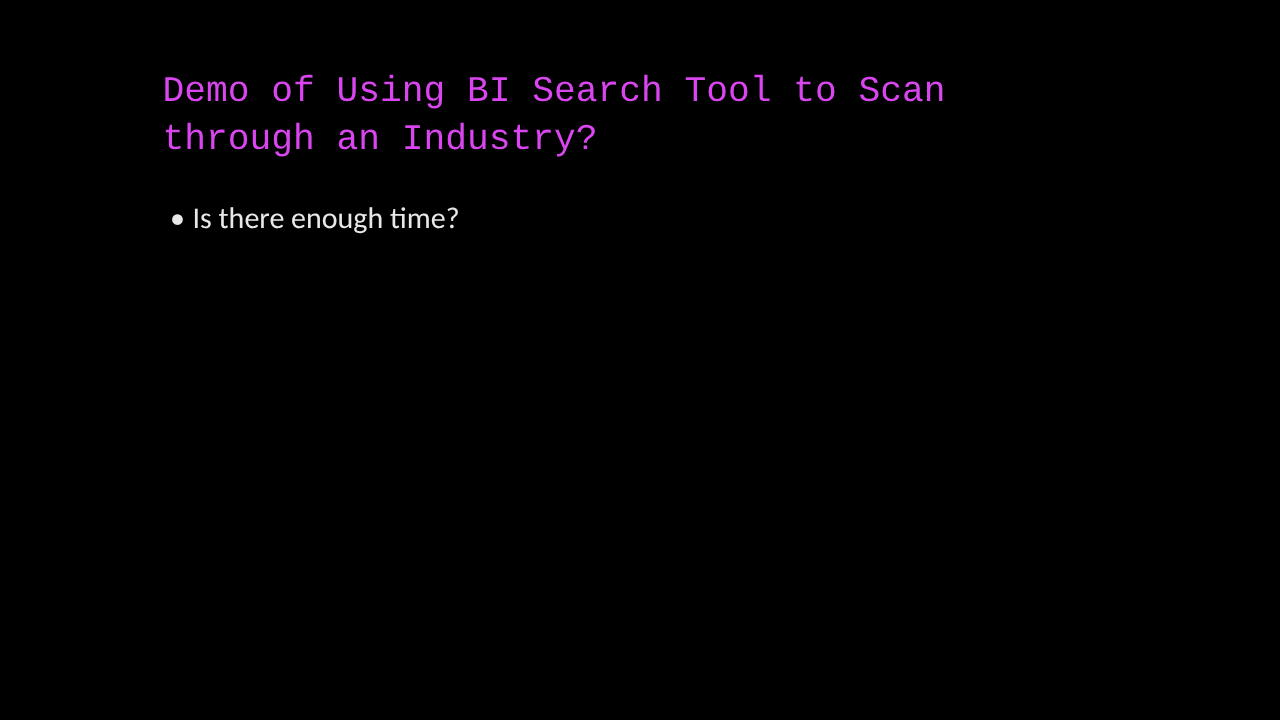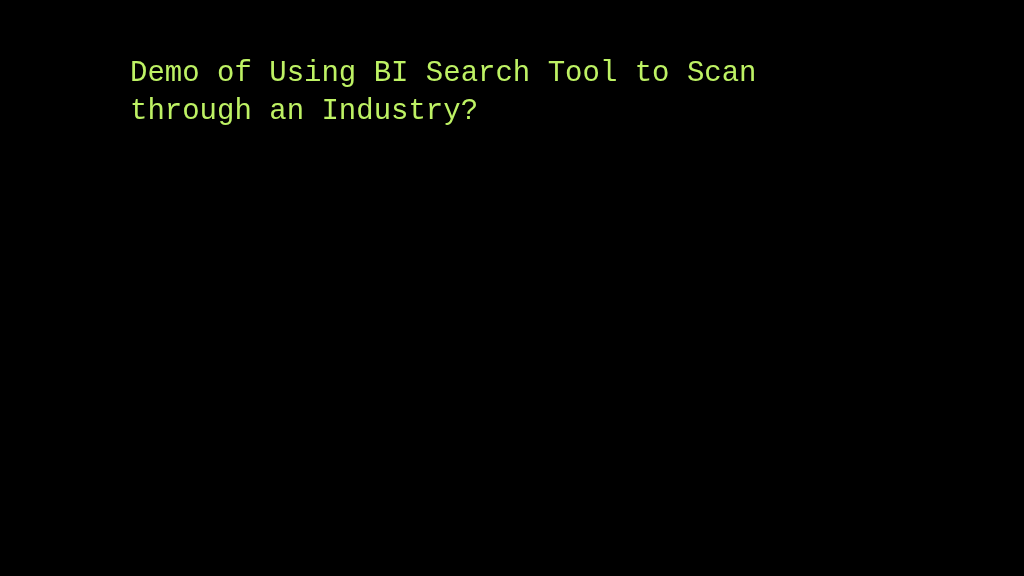--- a/index.html
+++ b/index.html
@@ -14,21 +14,21 @@
       overflow: hidden;
     }
     .slide {
       width: 100%;
       height: 100%;
       padding: 55px 130px 40px 130px;
     }
     .title {
       font-family: 'Consolas', 'Courier New', monospace;
       font-size: 29px;
-      color: #bef264;
+      color: #d946ef;
       line-height: 1.3;
       margin-bottom: 28px;
       font-weight: normal;
     }
     .bullet-list {
       list-style: none;
       padding-left: 24px;
     }
     .bullet-item {
       font-family: 'Calibri', 'Segoe UI', sans-serif;
@@ -42,13 +42,16 @@
       position: absolute;
       left: -18px;
       color: #e8e8e8;
     }
   </style>
 </head>
 <body>
 
 <div class="slide">
   <h1 class="title">Demo of Using BI Search Tool to Scan through an Industry?</h1>
+  <ul class="bullet-list">
+    <li class="bullet-item">Is there enough time?</li>
+  </ul>
 </div>
 
 </body></html>

